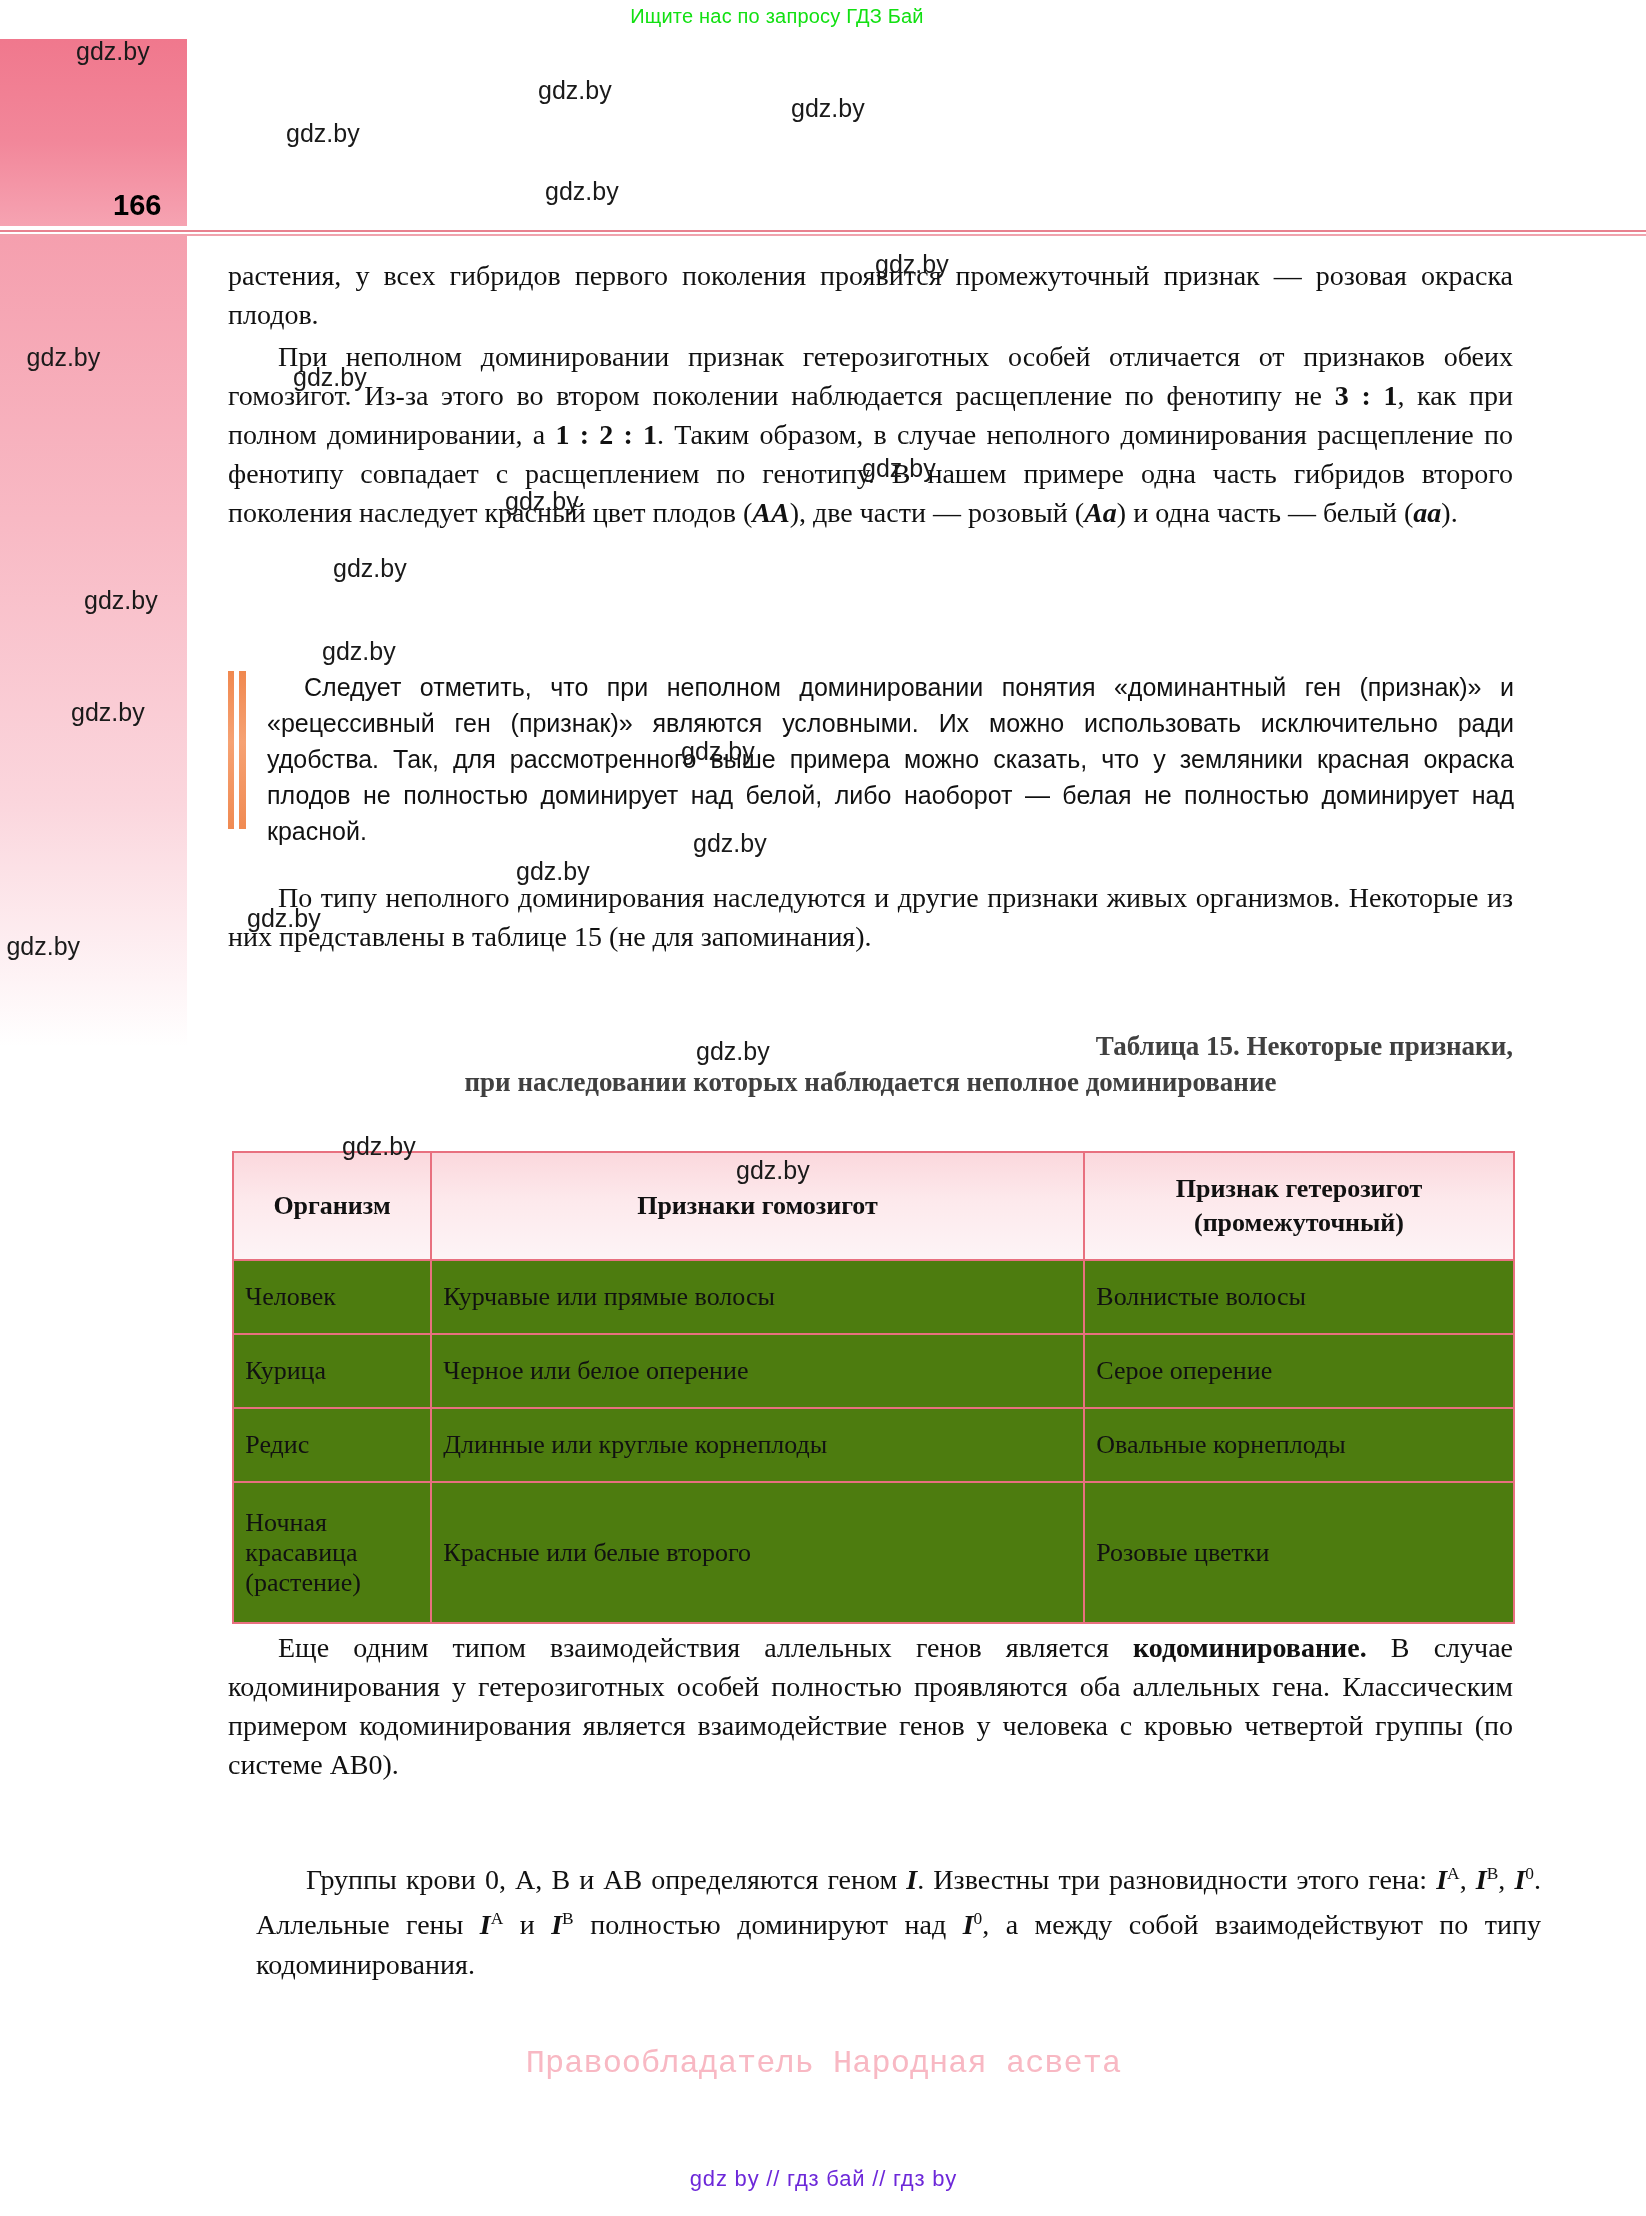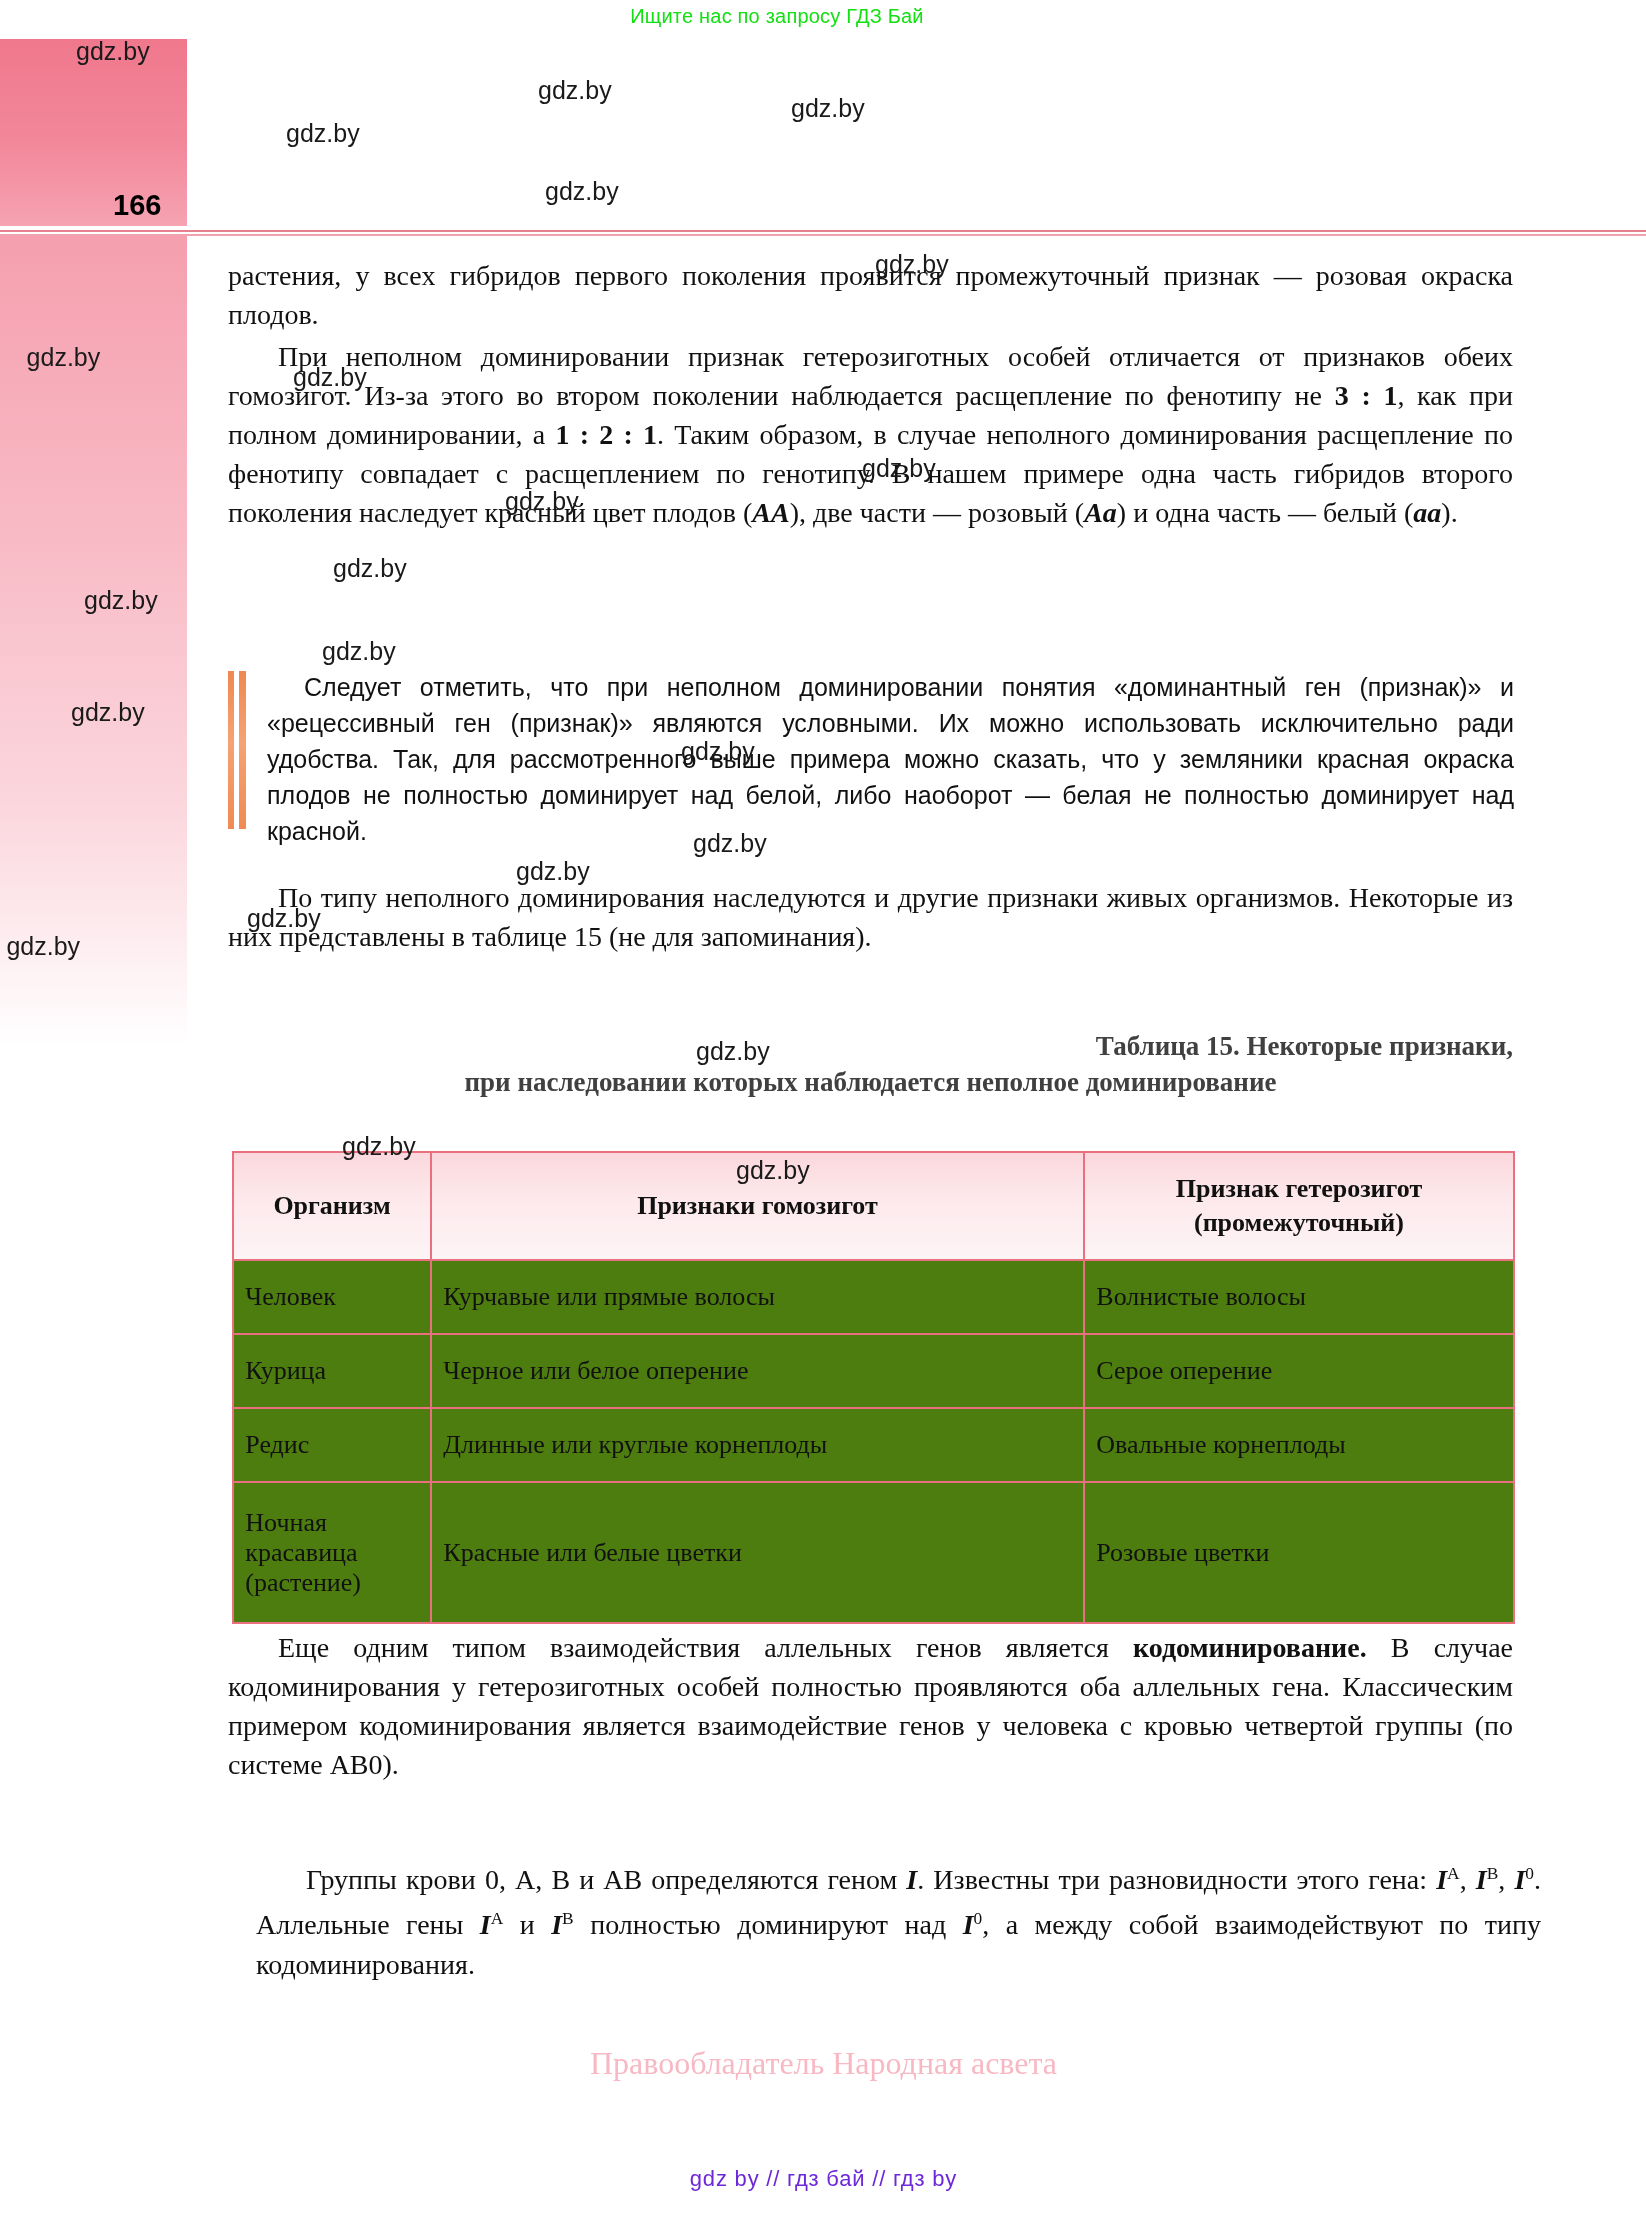--- a/index.html
+++ b/index.html
@@ -178,21 +178,21 @@
   th.h-org { }
   th.h-hom { }
   th.h-het { }
 
   
   #copyright-line {
     position: absolute;
     left: 0; top: 2045px;
     width: 1647px;
     text-align: center;
-    font-family: Liberation Serif, serif;
+    font-family: Liberation Mono, monospace;
     font-size: 32px;
     color: #f8b8c3;
   }
   #bottom-links {
     position: absolute;
     left: 0; top: 2166px;
     width: 1647px;
     text-align: center;
     font-family: "Liberation Sans", sans-serif;
     font-size: 22px;
@@ -273,21 +273,21 @@
       <td class="c-org">Редис</td>
       <td class="c-hom">Длинные или круглые корнеплоды</td>
       <td class="c-het">Овальные корнеплоды</td>
     </tr>
     <tr class="tall">
       <td class="c-org">
         <div>Ночная</div>
         <div>красавица</div>
         <div>(растение)</div>
       </td>
-      <td class="c-hom">Красные или белые цветки</td>
+      <td class="c-hom">Красные или белые второго</td>
       <td class="c-het">Розовые цветки</td>
     </tr>
   </tbody>
 </table>
 
 <div class="para" id="para-6"><span class="ind"></span><span>Еще одним типом взаимодействия аллельных генов является </span><b>кодоминирование.</b><span> В случае кодоминирования у гетерозиготных особей полностью проявляются оба аллельных гена. Классическим примером кодоминирования является взаимодействие генов у человека с кровью четвертой группы (по системе АВ0).</span></div>
 
 <div class="para" id="para-7"><span class="ind"></span><span>Группы крови 0, А, В и АВ определяются геном </span><i>I</i><span>. Известны три разновидности этого гена: </span><i>I</i><sup>A</sup><span>, </span><i>I</i><sup>B</sup><span>, </span><i>I</i><sup>0</sup><span>. Аллельные гены </span><i>I</i><sup>A</sup><span> и </span><i>I</i><sup>B</sup><span> полностью доминируют над </span><i>I</i><sup>0</sup><span>, а между собой взаимодействуют по типу кодоминирования.</span></div>
 
 <div id="copyright-line">Правообладатель Народная асвета</div>

